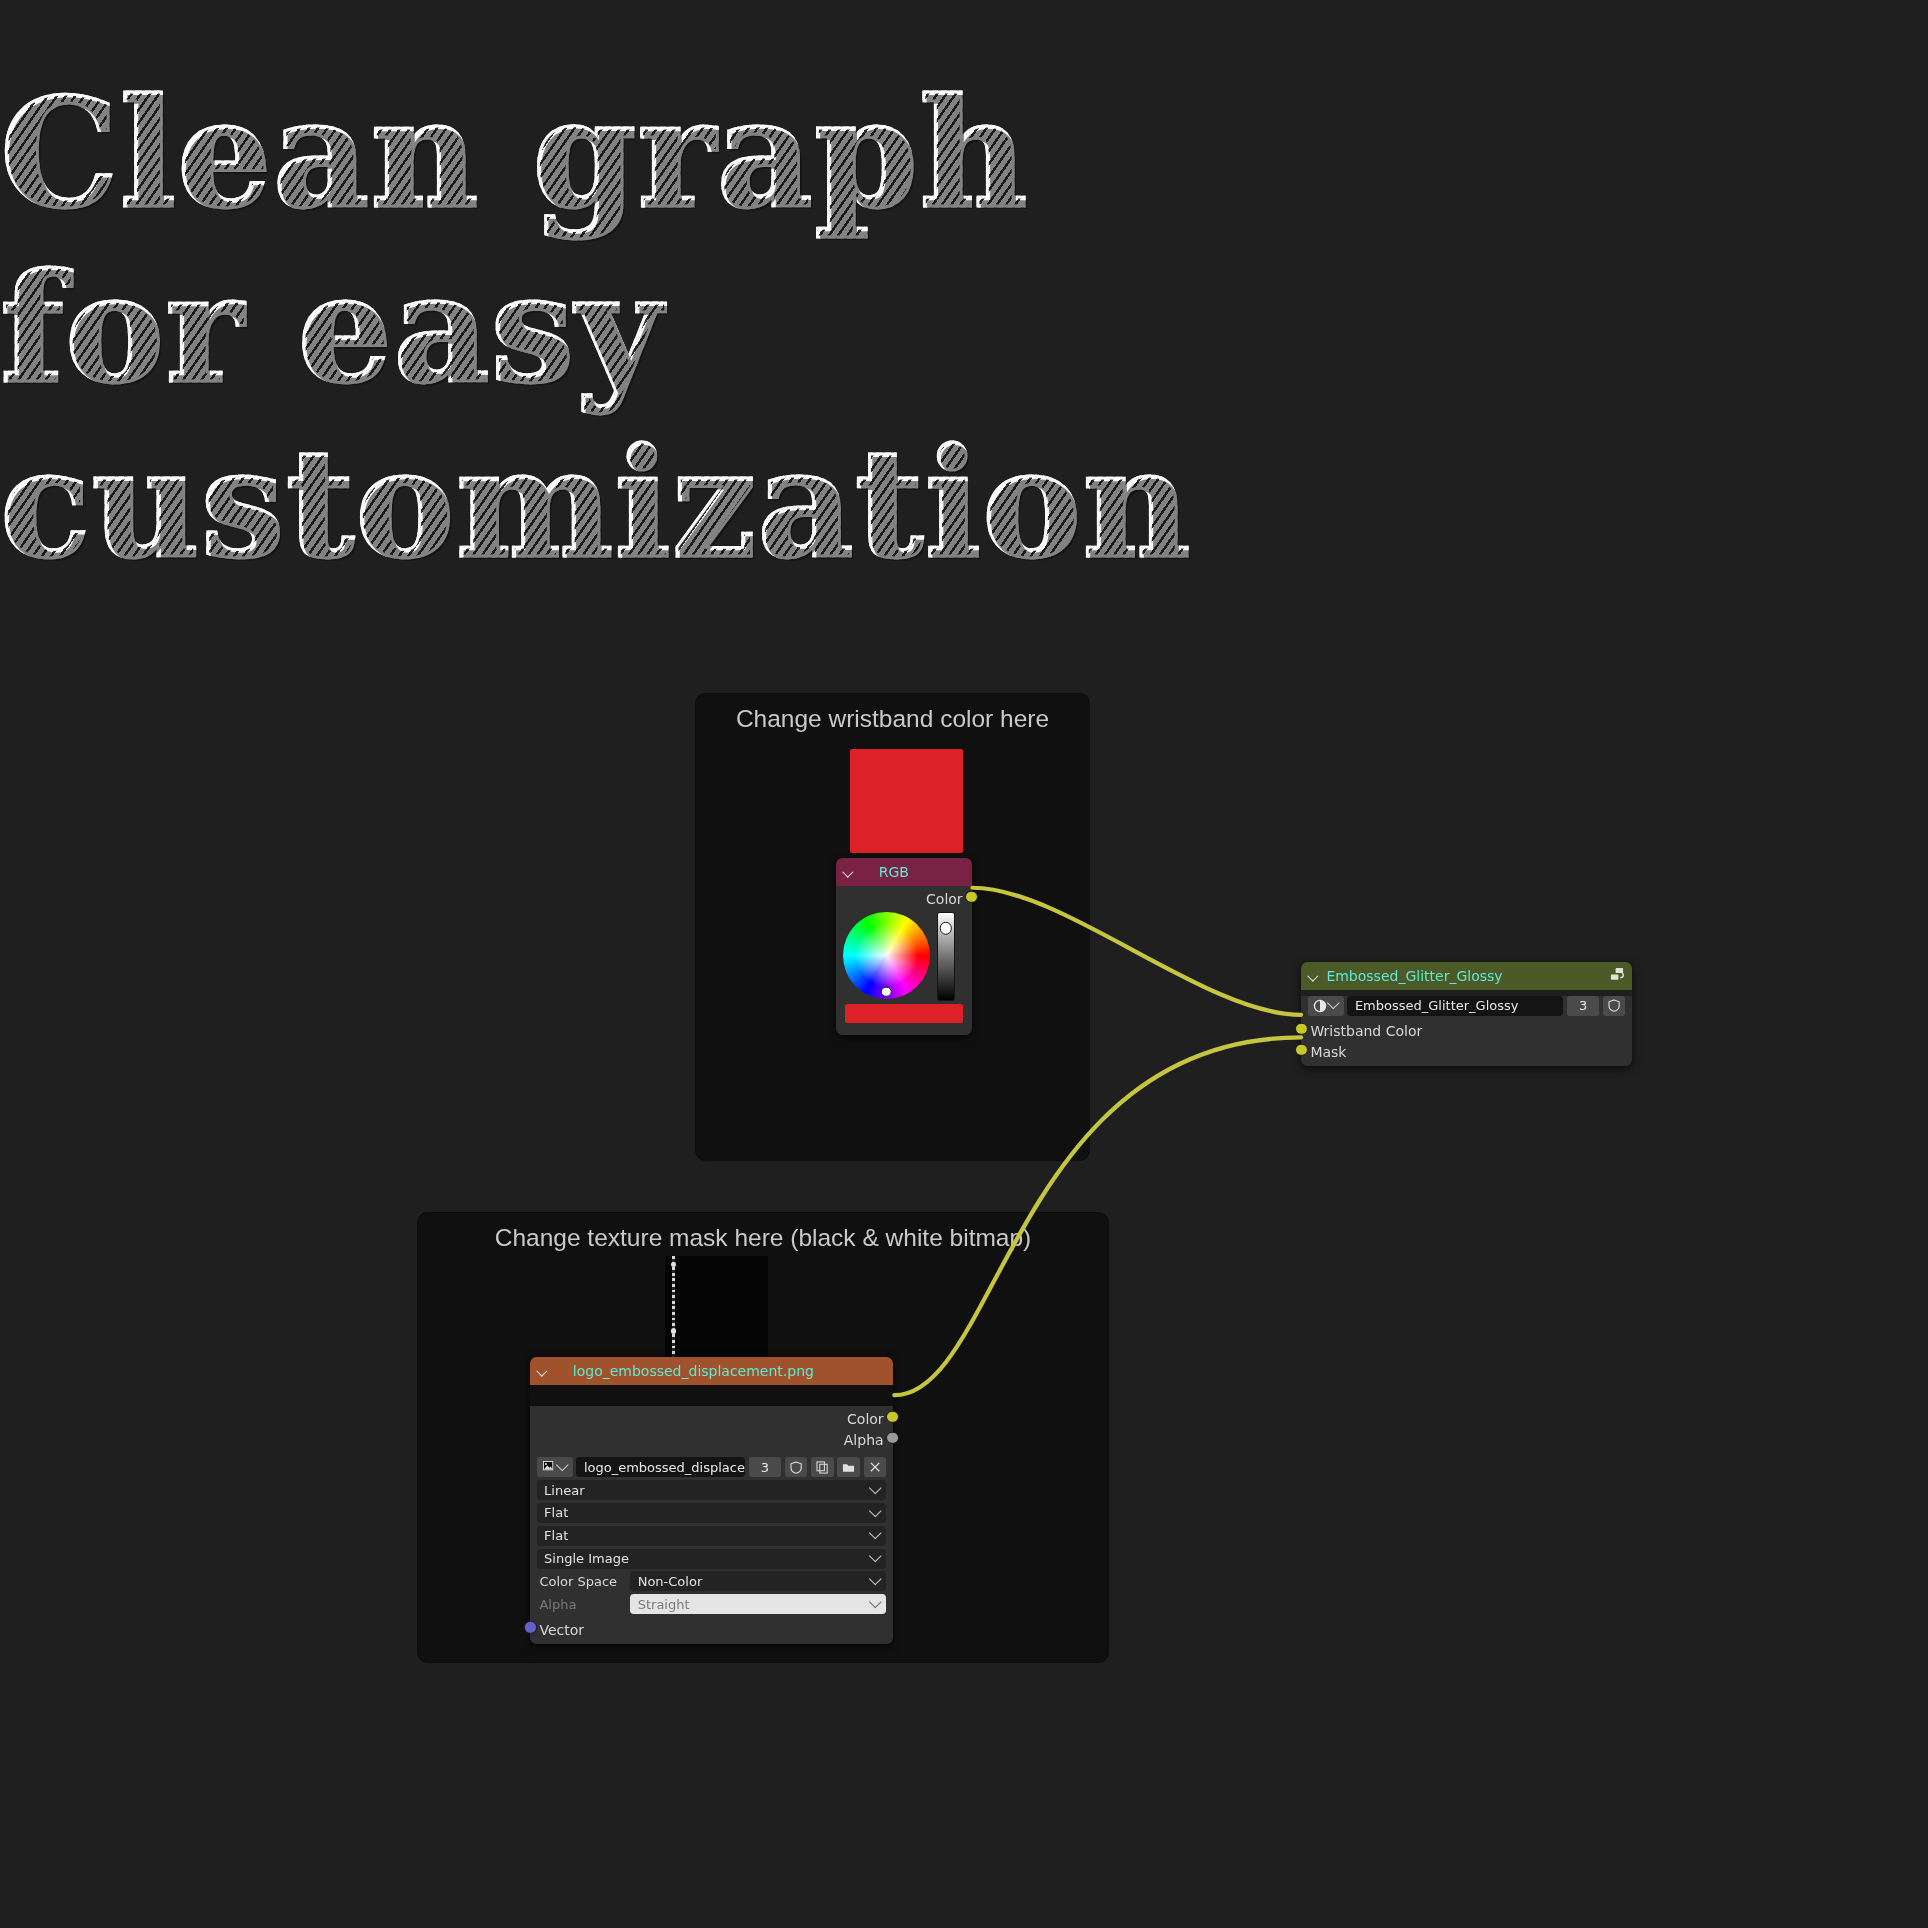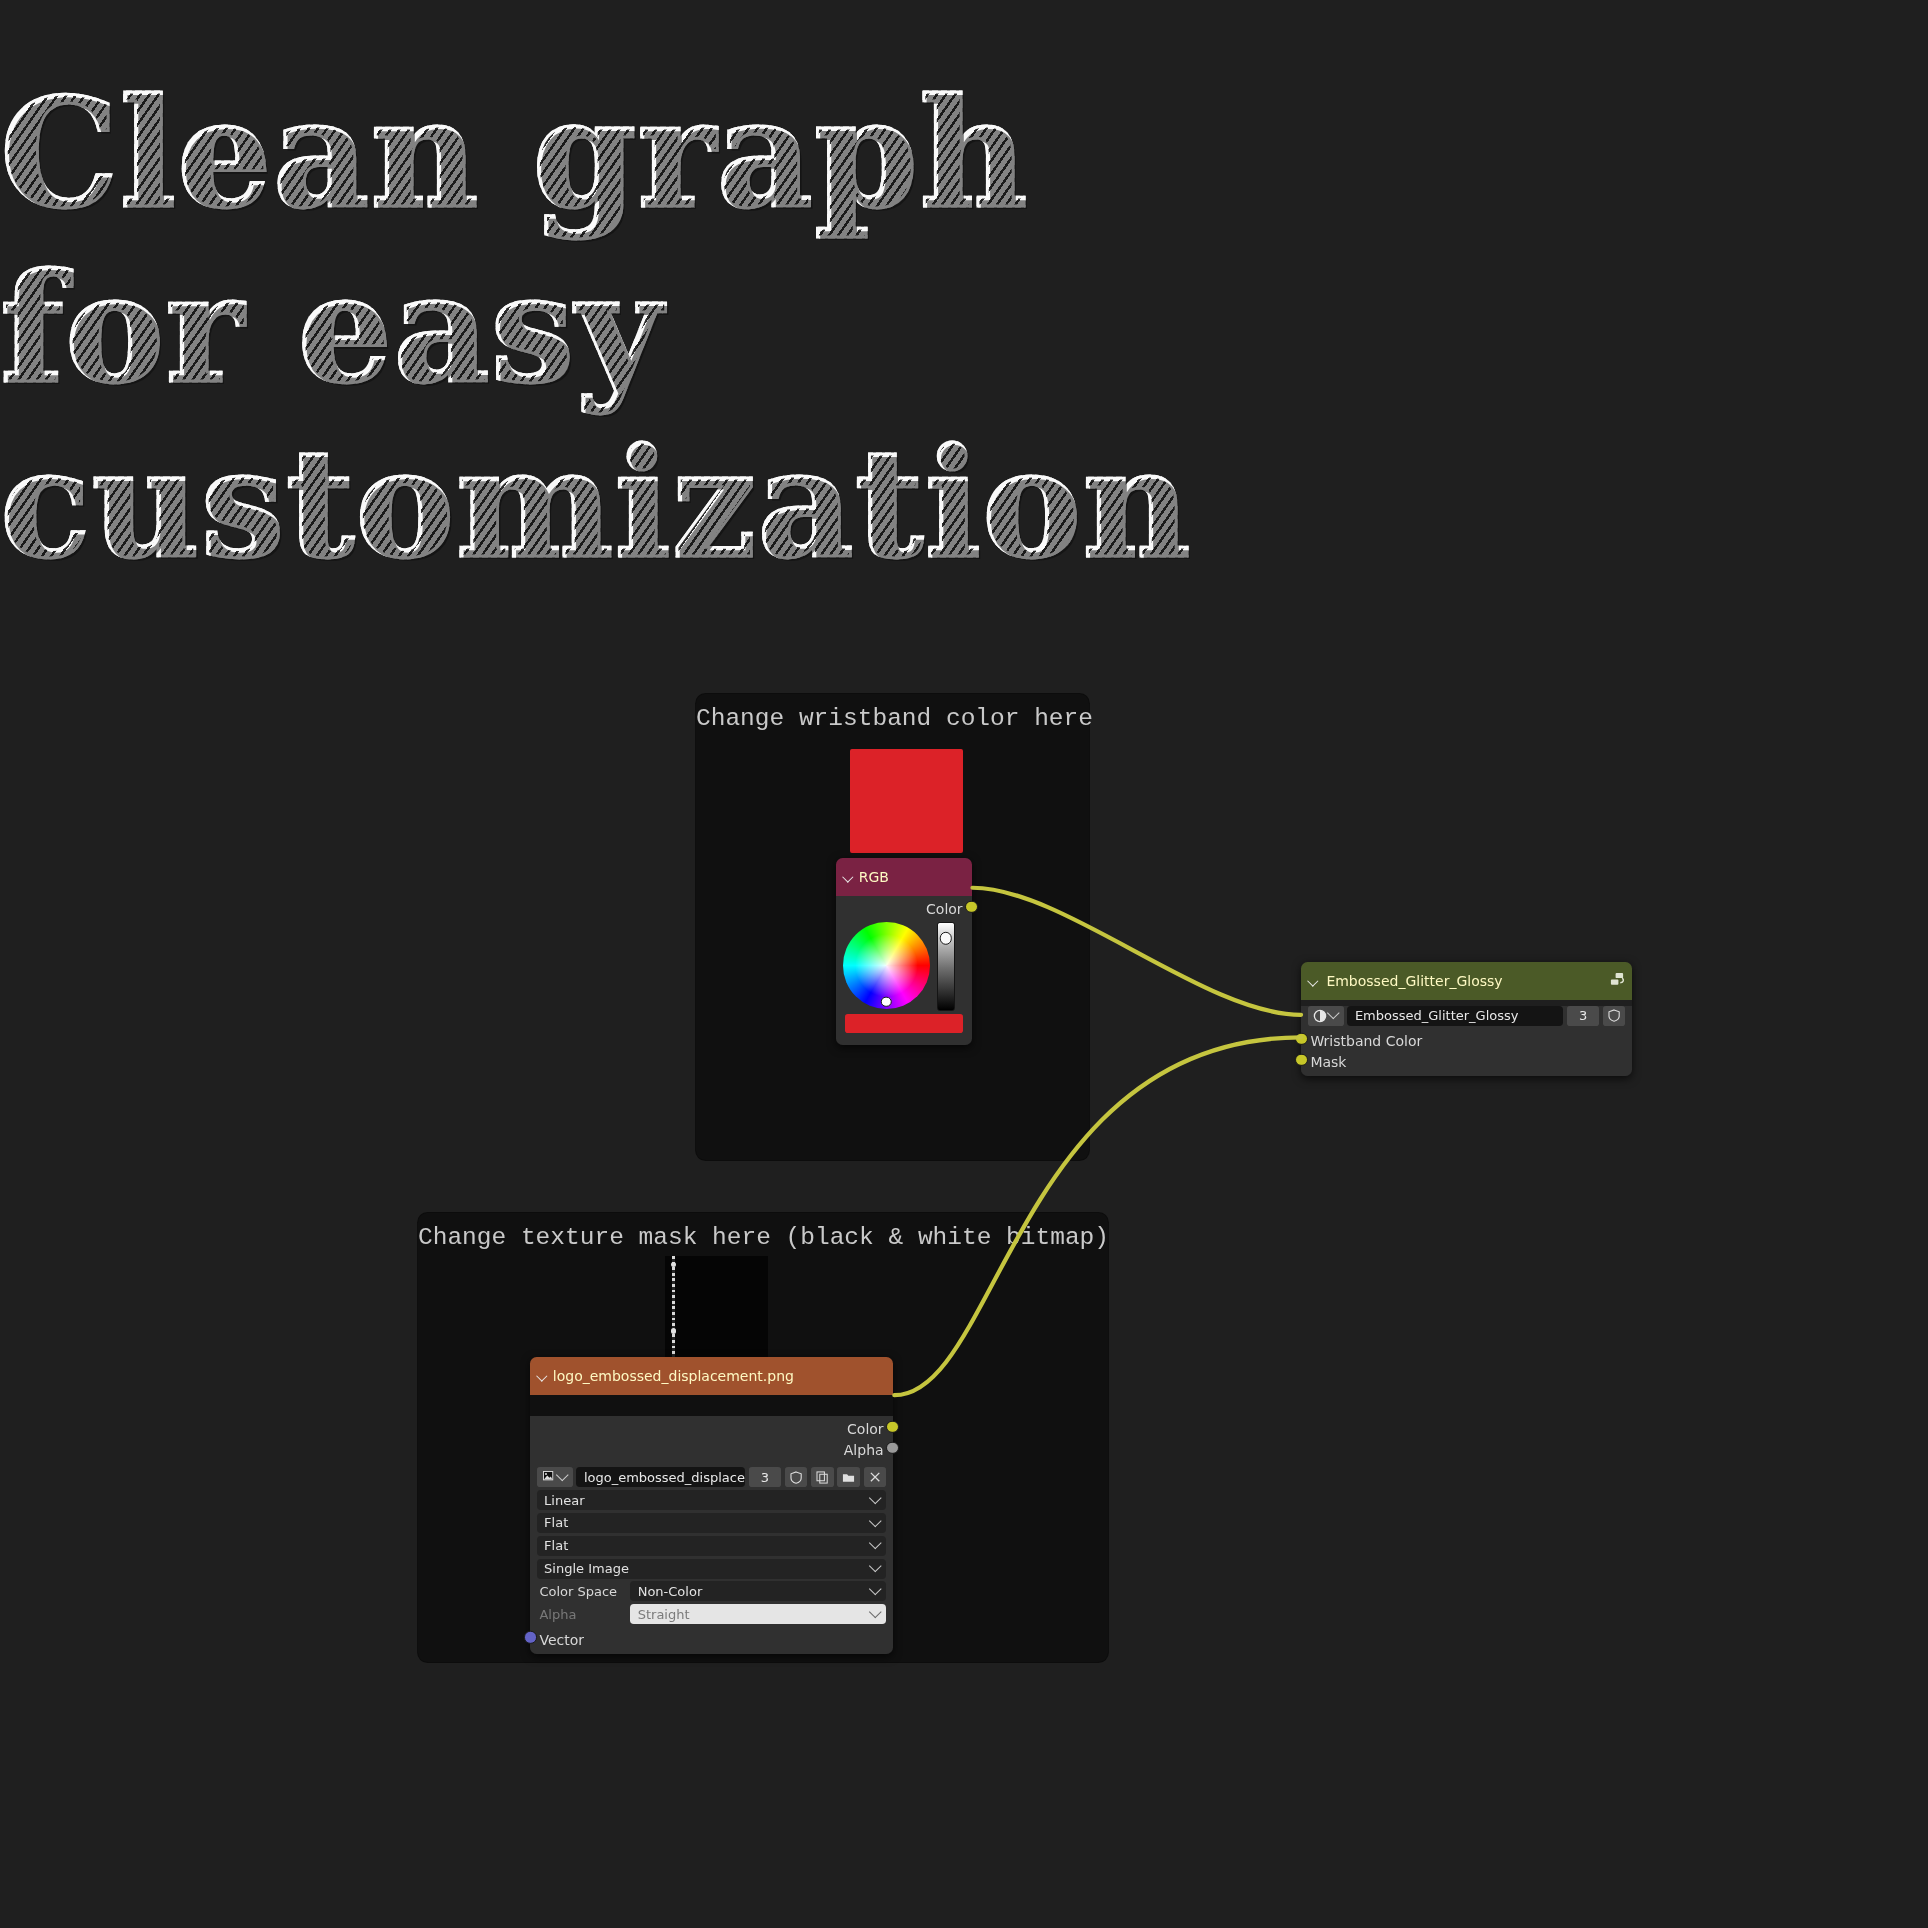--- a/index.html
+++ b/index.html
@@ -59,48 +59,48 @@
     border-radius: 9.4px;
     box-shadow: 0 0 0 0.9px rgba(0,0,0,0.6);
   }
   .frame-label {
     position: absolute;
     top: 11.3px;
     left: 0; right: 0;
     text-align: center;
     color: #c9c9c9;
     font-size: 24.5px;
-    font-family: Liberation Mono, monospace;
+    font-family: Liberation Sans, sans-serif;
     white-space: nowrap;
   }
 
   
   .big-swatch {
     position: absolute;
     border-radius: 1.9px;
   }
 
   
   .node {
     position: absolute;
     border-radius: 6.6px;
     box-shadow: 0 2.8px 8.5px rgba(0,0,0,0.65);
     overflow: visible;
     font-size: 14px;
   }
   .node-header {
-    height: 38px;
+    height: 28px;
     border-top-left-radius: 6.6px;
     border-top-right-radius: 6.6px;
     display: flex;
     align-items: center;
     padding: 0 7.5px;
-    color: #fef9c3;
+    color: #5eead4;
     font-size: 14px;
-    gap: 4px;
+    gap: 24px;
   }
   .node-body {
     background: #303030;
     border-bottom-left-radius: 6.6px;
     border-bottom-right-radius: 6.6px;
     padding-bottom: 5.6px;
   }
   .chev {
     width: 11.3px; height: 11.3px;
     display: inline-block;

